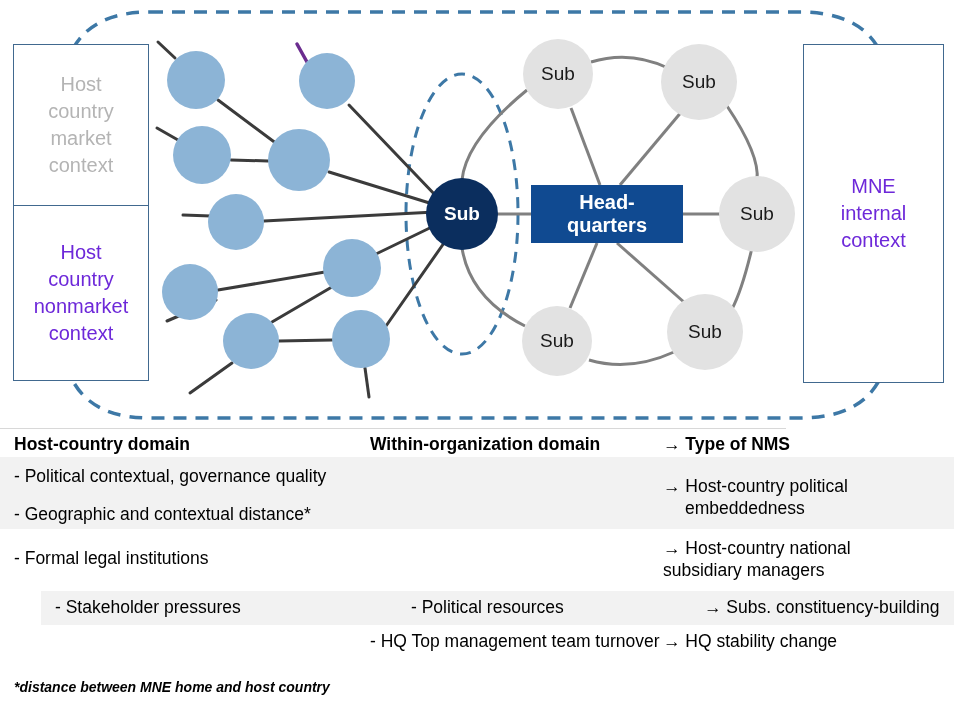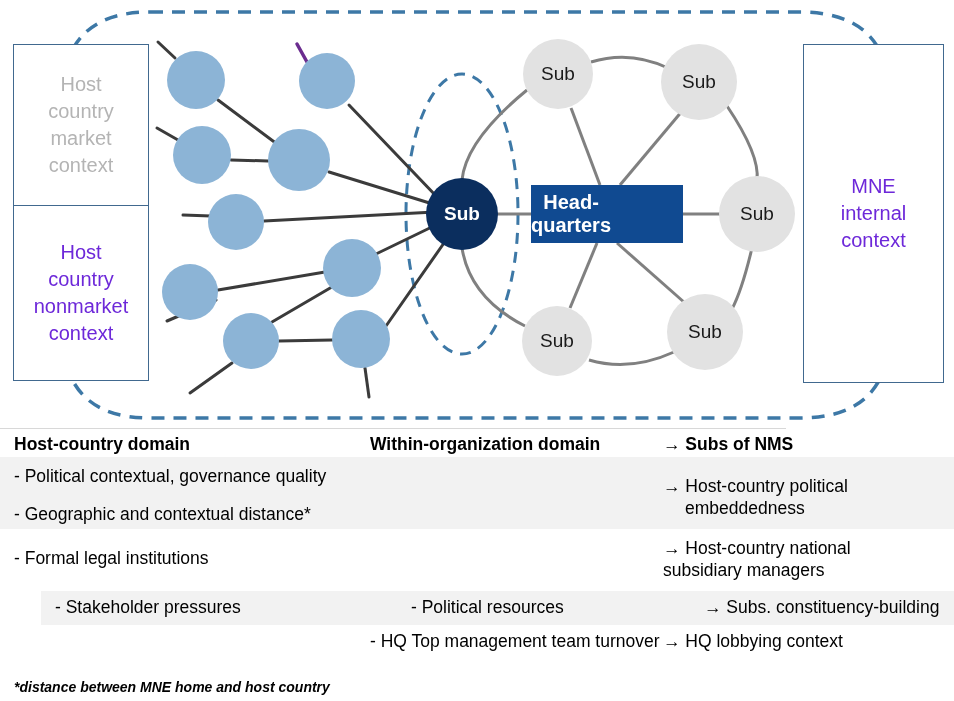--- a/index.html
+++ b/index.html
@@ -71,20 +71,21 @@
     font-weight: bold;
     color: #ffffff;
   }
   #hq-box {
     position: absolute;
     left: 531px; top: 185px;
     width: 152px; height: 58px;
     background: #104a91;
     display: flex;
     align-items: center;
+    justify-content: center;
     text-align: center;
     color: #ffffff;
     font-size: 20px;
     font-weight: bold;
     line-height: 1.15;
     white-space: pre-line;
   }
 
   
   #table-area {
@@ -268,21 +269,21 @@
     <div class="node-label gray-sub-label" style="left:522px; top:325px; width:70px; height:32px;">
       <span>Sub</span>
     </div>
   </div>
 
   <div id="table-area">
 
     <div class="trow plain" id="hdr-row">
       <div class="cell col-a">Host-country domain</div>
       <div class="cell col-b">Within-organization domain</div>
-      <div class="cell col-c">→ Subs of NMS</div>
+      <div class="cell col-c">→ Type of NMS</div>
     </div>
 
     <div class="trow shaded" id="row1">
       <div class="cell col-a">
         <span class="subline">- Political contextual, governance quality</span>
         <span class="subline" style="margin-top:16px;">- Geographic and contextual distance*</span>
       </div>
       <div class="cell col-b"></div>
       <div class="cell col-c arrowcell">→ Host-country political embeddedness</div>
     </div>
@@ -300,21 +301,21 @@
       <div class="cell col-a">
         <span class="subline">- Stakeholder pressures</span>
       </div>
       <div class="cell col-b">- Political resources</div>
       <div class="cell col-c arrowcell">→ Subs. constituency-building</div>
     </div>
 
     <div class="trow plain" id="row4">
       <div class="cell col-a"></div>
       <div class="cell col-b">- HQ Top management team turnover</div>
-      <div class="cell col-c arrowcell">→ HQ lobbying context</div>
+      <div class="cell col-c arrowcell">→ HQ stability change</div>
     </div>
 
     <div class="trow plain" id="footnote-row">
       <div class="cell col-a" style="width:600px;">*distance between MNE home and host country</div>
     </div>
   </div>
 
 </div>
 
 </body></html>

